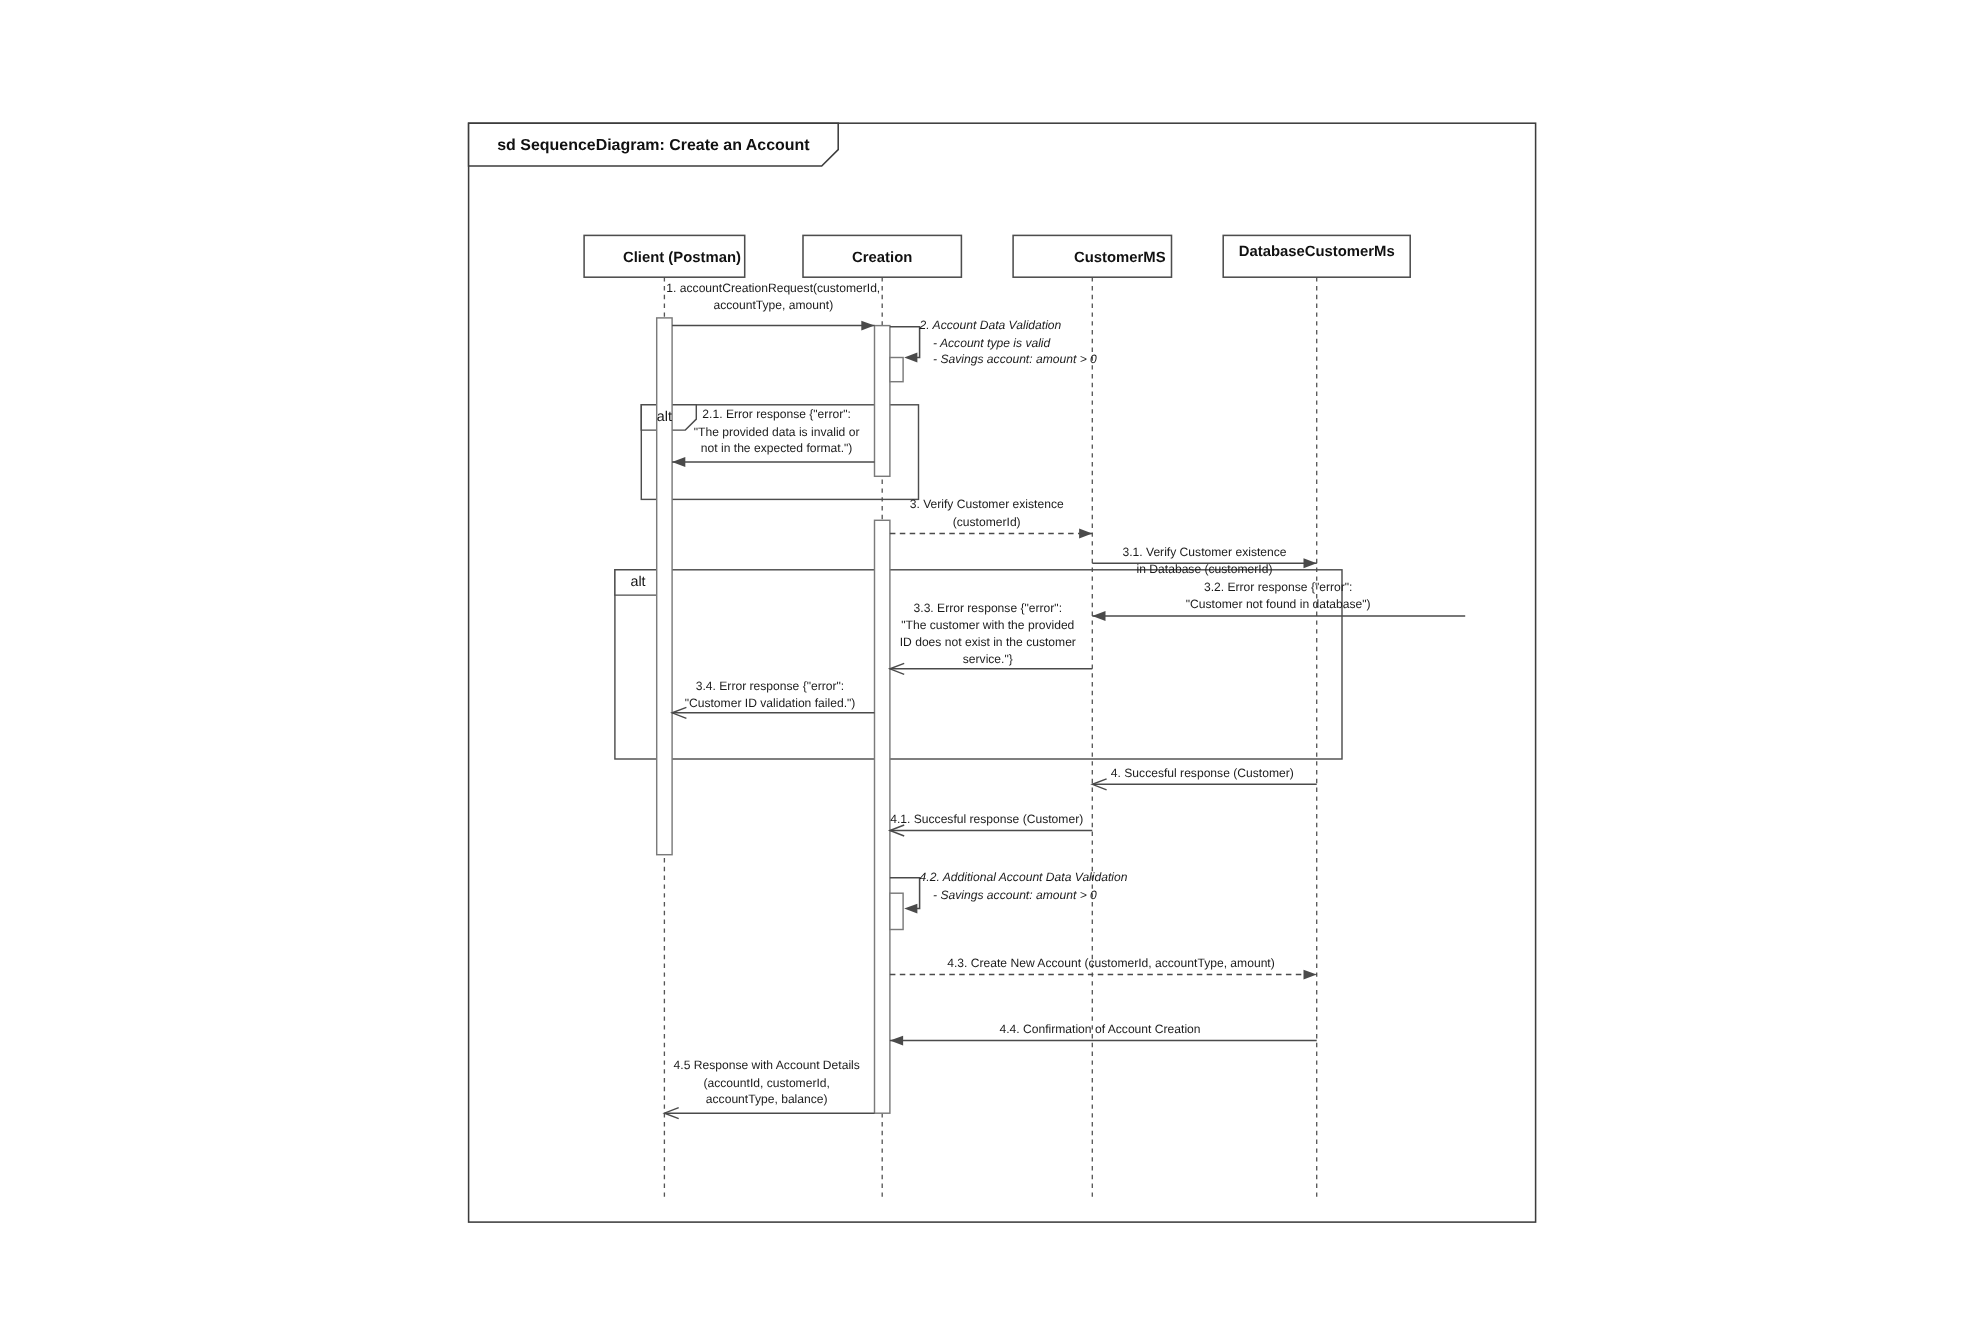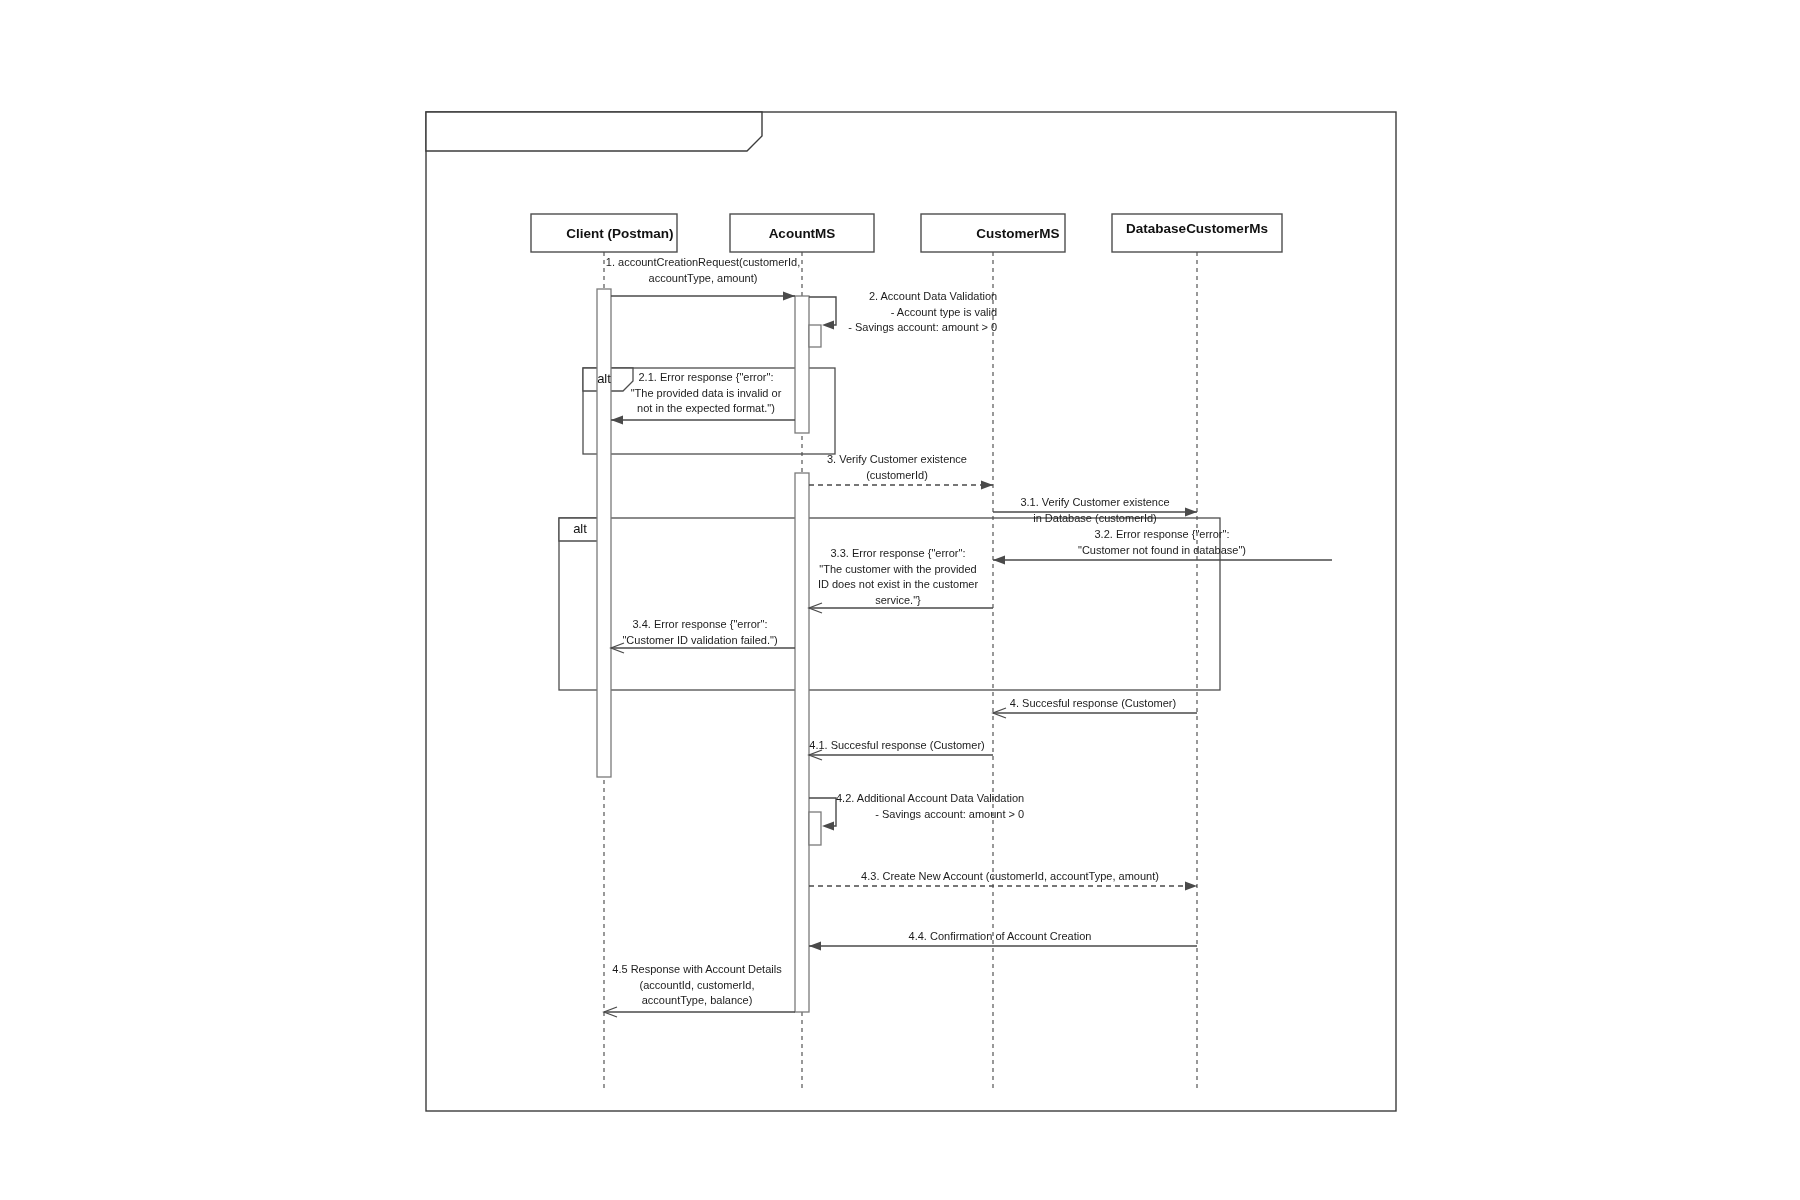--- a/index.html
+++ b/index.html
@@ -1,20 +1,20 @@
 <!DOCTYPE html>
 <html><head>
 <meta charset="utf-8">
 <style>
   html,body{margin:0;padding:0;background:#ffffff;}
   #canvas{position:relative;width:1800px;height:1200px;background:#ffffff;overflow:hidden;
           font-family:"Liberation Sans","DejaVu Sans",sans-serif;}
   #diagram-svg{position:absolute;left:0;top:0;width:1800px;height:1200px;}
   .lbl{position:absolute;color:#1c1c1c;font-size:11px;line-height:15.5px;white-space:pre-line;}
-  .lbl.left{white-space:pre;text-align:right;}
+  .lbl.left{white-space:pre;text-align:left;font-style:italic;}
   .lbl.center{text-align:center;}
   .actor-lbl{position:absolute;font-weight:bold;font-size:13.5px;color:#111;
              display:flex;align-items:center;justify-content:center;}
   #frame-title{position:absolute;font-weight:bold;font-size:14.5px;color:#111;
                display:flex;align-items:center;justify-content:center;}
   .frag-lbl{position:absolute;font-size:13px;color:#111;text-align:center;}
 </style>
 </head>
 <body>
 
@@ -61,23 +61,24 @@
       <polygon points="1197,886 1185,881.5 1185,890.5" fill="#4a4a4a" stroke="none"></polygon>
       <line x1="1197" y1="946" x2="809" y2="946" stroke="#4a4a4a" stroke-width="1.4"></line>
       <polygon points="809,946 821,941.5 821,950.5" fill="#4a4a4a" stroke="none"></polygon>
       <line x1="795" y1="1012" x2="604" y2="1012" stroke="#4a4a4a" stroke-width="1.4"></line>
       <polyline points="617,1007 604,1012 617,1017" fill="none" stroke="#4a4a4a" stroke-width="1.3"></polyline>
       <path d="M 809 297 H 836 V 325 H 832" fill="none" stroke="#4a4a4a" stroke-width="1.4"></path>
       <polygon points="822,325 834,320.5 834,329.5" fill="#4a4a4a" stroke="none"></polygon>
       <path d="M 809 798 H 836 V 826 H 832" fill="none" stroke="#4a4a4a" stroke-width="1.4"></path>
       <polygon points="822,826 834,821.5 834,830.5" fill="#4a4a4a" stroke="none"></polygon>
     </svg>
+  <div id="frame-title" style="left: 426px; top: 112px; width: 336px; height: 39px;">sd SequenceDiagram: Create an Account</div>
   <div id="labels">
       <div class="actor-lbl" style="left: 547px; top: 214px; width: 146px; height: 38px;">Client (Postman)</div>
-      <div class="actor-lbl" style="left: 730px; top: 214px; width: 144px; height: 38px;">AcountMS</div>
+      <div class="actor-lbl" style="left: 730px; top: 214px; width: 144px; height: 38px;">Creation</div>
       <div class="actor-lbl" style="left: 921px; top: 214px; width: 144px; height: 38px; margin-left: 25px;">CustomerMS</div>
       <div class="actor-lbl" style="left: 1112px; top: 214px; width: 170px; height: 28px;">DatabaseCustomerMs</div>
       <div class="frag-lbl" style="left: 583px; top: 371px; width: 42px;">alt</div>
       <div class="frag-lbl" style="left: 559px; top: 521px; width: 42px;">alt</div>
       <div class="lbl center" style="left: 443px; top: 255px; width: 520px;">1. accountCreationRequest(customerId,
 accountType, amount)</div>
       <div class="lbl center" style="left: 446px; top: 370px; width: 520px;">2.1. Error response {"error":
 "The provided data is invalid or
 not in the expected format.")</div>
       <div class="lbl center" style="left: 637px; top: 452px; width: 520px; text-align: center;">3. Verify Customer existence

